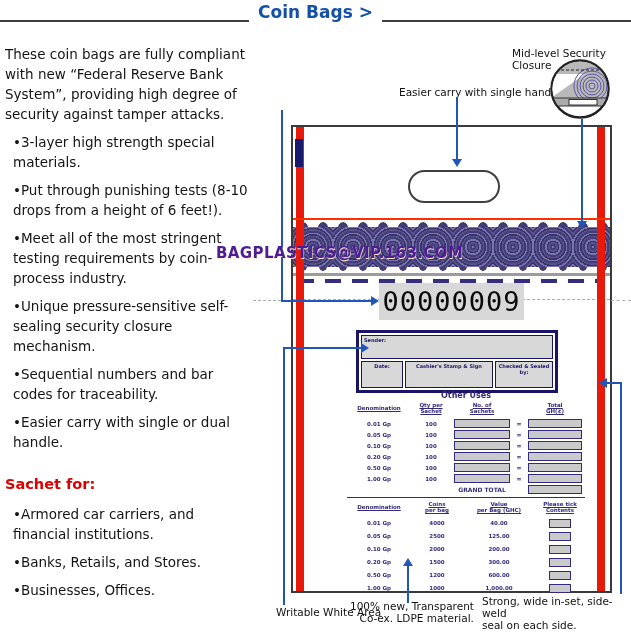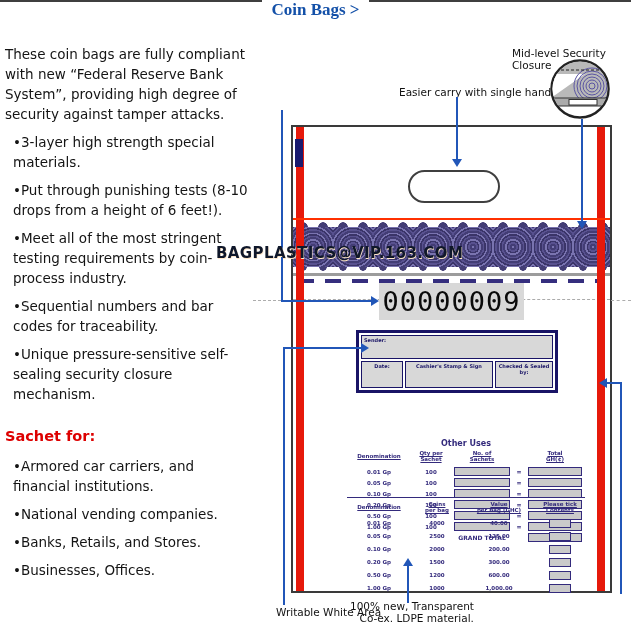--- a/index.html
+++ b/index.html
@@ -1,20 +1,20 @@
 <!DOCTYPE html>
 <html><head>
 <meta charset="utf-8">
 <style>
   html,body{margin:0;padding:0;background:#fff;}
   .page{position:relative;width:631px;height:634px;background:#fff;overflow:hidden;
         font-family:"DejaVu Sans",sans-serif;color:#141414;}
 
   
-  .hdr{position:absolute;left:0;top:0;right:0;height:22px;display:flex;align-items:flex-start;font-family:Liberation Serif, serif;}
+  .hdr{position:absolute;left:0;top:0;right:0;height:22px;display:flex;align-items:flex-end;}
   .hdr .rule{flex:1;border-top:2px solid #3f3f3f;}
   .hdr .ttl{padding:0 9px;color:#1350a8;font-weight:bold;font-size:17px;line-height:20px;}
 
   
   .leftcol{position:absolute;left:5px;top:44px;width:254px;font-size:13.5px;line-height:20px;color:#141414;}
   .h-red{color:#dd0000;font-weight:bold;font-size:14.5px;margin:26px 0 10px 0;}
   .h-red.second{margin-top:22px;}
   .li{margin:8px;}
 
   
@@ -47,39 +47,39 @@
   .f-field{background:#d8d8d8;border:1px solid #191466;box-sizing:border-box;}
   .f-top{flex:1;}
   .f-row{display:flex;gap:2px;height:27px;}
   .f-date{flex:0 0 42px;} .f-cash{flex:1;} .f-chk{flex:0 0 58px;}
   .f-lbl{font-size:5px;font-weight:bold;color:#191466;padding:1px 2px;line-height:6px;}
   .f-lbl.c{text-align:center;}
 
   
   .ou,.ct{position:absolute;left:54px;width:238px;color:#332a7c;}
   .ou{top:264px;} .ct{top:374px;}
-  .t-title{text-align:center;font-weight:bold;font-size:8px;line-height:9px;margin-bottom:2px;margin-top:48px;}
+  .t-title{text-align:center;font-weight:bold;font-size:8px;line-height:9px;margin-bottom:2px;}
   .grid{display:grid;grid-template-columns:64px 40px 62px 12px 60px;align-items:center;}
   .grid2{display:grid;grid-template-columns:64px 52px 72px 50px;align-items:center;}
   .gh{font-size:5.5px;font-weight:bold;text-align:center;text-decoration:underline;
       white-space:pre-line;line-height:6px;padding-bottom:4px;}
   .gc{font-size:5.5px;font-weight:bold;text-align:center;line-height:10px;height:10px;}
   .gc2{font-size:5.5px;font-weight:bold;text-align:center;line-height:11px;height:11px;}
   .inbox{height:7px;background:#cacaca;border:1px solid #332a7c;margin:1px 3px;}
   .eq{font-size:6px;font-weight:bold;text-align:center;height:10px;line-height:10px;}
   .gt{font-size:6px;font-weight:bold;text-align:center;height:11px;line-height:11px;}
   .tick{width:20px;height:7px;background:#cacaca;border:1px solid #332a7c;margin:2px auto;}
   .sep{position:absolute;left:54px;top:370px;width:238px;border-top:1px solid #332a7c;}
   .ghana{position:absolute;left:54px;top:360px;width:238px;text-align:center;color:#332a7c;
          font-weight:bold;font-size:6.5px;line-height:8px;}
 
   
   .note{position:absolute;font-size:10.5px;color:#111;line-height:12px;white-space:pre-line;}
   .note.b{font-weight:bold;font-size:10px;line-height:11px;}
-  .wm{position:absolute;left:216px;top:244px;font-size:15px;font-weight:bold;color:#0f172a;
+  .wm{position:absolute;left:216px;top:244px;font-size:15px;font-weight:bold;color:#4c1d95;
       letter-spacing:0.4px;text-shadow:0.5px 0.5px 0 #ffe7c9;}
 
   
   .bl{position:absolute;background:#2156b8;}
   .arr{position:absolute;width:0;height:0;border:solid transparent;}
   .arr.right{border-width:5px 0 5px 8px;border-left-color:#2156b8;}
   .arr.left{border-width:5px 8px 5px 0;border-right-color:#2156b8;}
   .arr.down{border-width:8px 5px 0 5px;border-top-color:#2156b8;}
   .arr.up{border-width:0 5px 8px 5px;border-bottom-color:#2156b8;}
   .dash{position:absolute;border-top:1px dashed #adadad;}
@@ -94,25 +94,25 @@
     <div class="rule"></div>
     <div class="ttl">Coin Bags &gt;</div>
     <div class="rule"></div>
   </div>
 
   <div class="leftcol">
     <div>These coin bags are fully compliant with new “Federal Reserve Bank System”, providing high degree of security against tamper attacks.</div>
     <div class="li">•3-layer high strength special materials.</div>
     <div class="li">•Put through punishing tests (8-10 drops from a height of 6 feet!).</div>
     <div class="li">•Meet all of the most stringent testing  requirements by coin-process industry.</div>
+    <div class="li">•Unique pressure-sensitive self-sealing security closure mechanism.</div>
     <div class="li">•Sequential numbers and bar codes for traceability.</div>
-    <div class="li">•Unique pressure-sensitive self-sealing security closure mechanism.</div>
+    <div class="li">•Easier carry with single or dual handle.</div>
     <div class="h-red second">Sachet for:</div>
     <div class="li">•Armored car carriers, and financial institutions.</div>
-    <div class="li">•National vending companies.</div>
     <div class="li">•Banks, Retails, and Stores.</div>
     <div class="li">•Businesses, Offices.</div>
   </div>
 
   <div class="bag">
     <div class="band"></div>
     <div class="graybar"></div>
     <div class="micro"></div>
     <div class="dash-in"></div>
     <div class="stripe l"></div>
@@ -292,20 +292,22 @@
   </div>
 
   <div class="dash" style="left:253px;top:300px;width:38px;"></div>
   <div class="dash" style="left:611px;top:300px;width:20px;"></div>
 
   <div class="note" style="left:399px;top:86px;">Easier carry with single handle</div>
   <div class="note" style="left:512px;top:47px;">Mid-level Security Closure</div>
   <div class="note" style="left:276px;top:606px;">Writable White Area</div>
   <div class="note" style="left:350px;top:600px;text-align:right;">100% new, Transparent
 Co-ex. LDPE material.</div>
+  <div class="note" style="left:482px;top:595px;">Strong, wide in-set, side-weld
+seal on each side.</div>
 
   <svg class="closure-svg" width="62" height="62" viewBox="0 0 62 62">
     <defs>
         <clipPath id="cc">
           <circle cx="31" cy="31" r="27.5"></circle>
         </clipPath>
       </defs>
     <circle cx="31" cy="31" r="28.5" fill="#ffffff" stroke="#222222" stroke-width="2.5"></circle>
     <g clip-path="url(#cc)">
       <rect x="2" y="3" width="58" height="37" fill="#b9b9b9"></rect>

